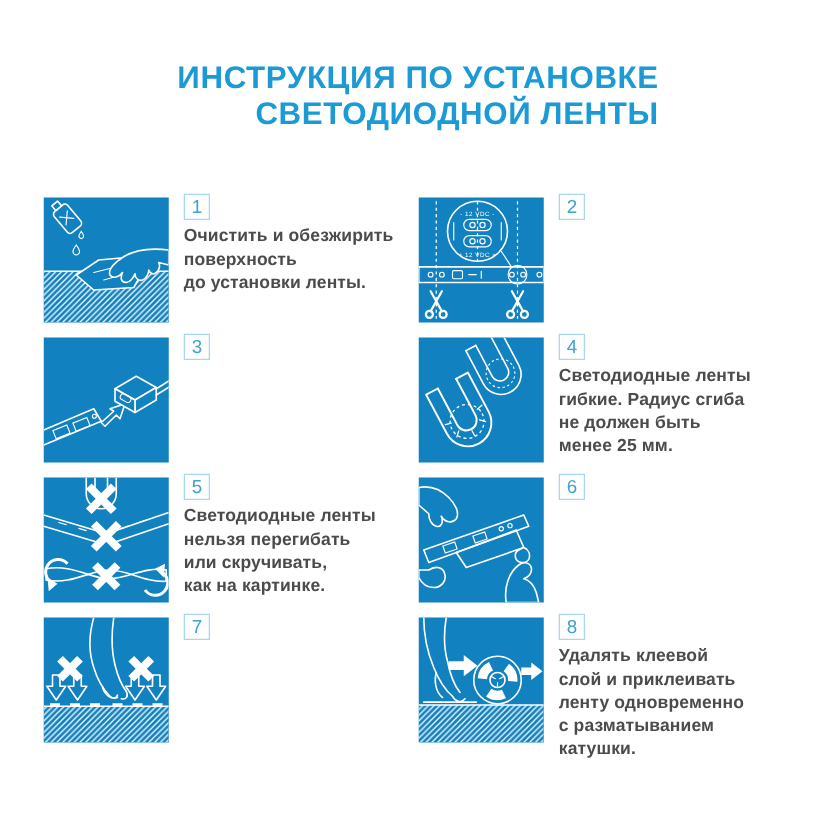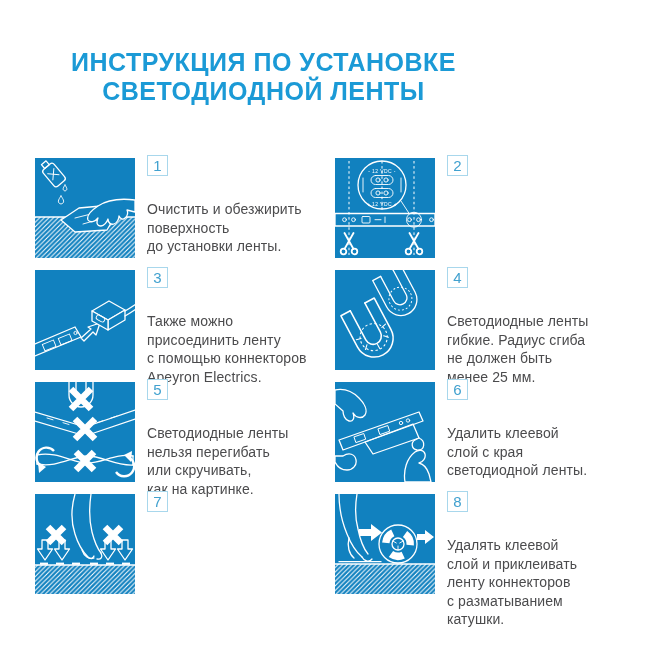--- a/index.html
+++ b/index.html
@@ -4,34 +4,34 @@
 <style>
   :root{
     --accent:#1b9ad6; --panel:#1181bf; --textc:#4b4b4d;
     --badge-border:#a8d7ec; --badge-num:#41a1cf;
   }
   *{box-sizing:border-box;}
   html,body{margin:0;padding:0;}
   body{width:650px;height:650px;background:#ffffff;overflow:hidden;
        font-family:"Liberation Sans",sans-serif;}
   .page{position:relative;width:650px;height:650px;}
-  .title{position:absolute;top:48px;left:0;width:527px;text-align:center;
+  .title{position:absolute;top:48px;left:0;width:527px;text-align:right;
          font-size:25px;line-height:29px;font-weight:bold;letter-spacing:.5px;
          color:var(--accent);white-space:pre-line;}
   .grid{position:absolute;left:35px;top:158px;display:grid;
         grid-template-columns:300px 300px;grid-auto-rows:112px;}
   .step{display:flex;align-items:flex-start;}
   .illus{width:100px;height:100px;flex:0 0 100px;background:var(--panel);overflow:hidden;}
   .illus svg{display:block;width:100px;height:100px;}
   .step-body{margin-left:12px;width:184px;}
   .badge{width:21px;height:21px;margin-top:-3px;border:1.5px solid var(--badge-border);
          color:var(--badge-num);font-size:15px;line-height:18px;
          display:flex;align-items:center;justify-content:center;background:#fff;}
-  .step-text{margin-top:24px;font-size:14px;line-height:18.5px;color:var(--textc);
-             letter-spacing:.1px;white-space:pre-line;}
+  .step-text{margin-top:3px;font-size:14px;line-height:18.5px;color:var(--textc);
+             letter-spacing:.1px;white-space:pre-line;font-weight:bold;}
   
   .ln{stroke:#fff;stroke-width:1.3;fill:none;stroke-linecap:round;stroke-linejoin:round;}
   .thin{stroke:#fff;stroke-width:.9;fill:none;stroke-linecap:round;}
   .pf{fill:var(--panel);}
   .dsh{stroke:#fff;stroke-width:1;fill:none;stroke-dasharray:2.5 2.6;}
   .dsh2{stroke:#fff;stroke-width:.9;fill:none;stroke-dasharray:2 2;}
   .xm{stroke:#fff;stroke-width:6.5;fill:none;stroke-linecap:butt;}
   .lnw2{stroke:#fff;stroke-width:2.4;fill:none;}
   .scl{stroke:#fff;stroke-width:1.8;fill:none;stroke-linecap:round;}
   .svgt{fill:#fff;font-size:5px;letter-spacing:.4px;font-family:"Liberation Sans",sans-serif;}
@@ -134,24 +134,20 @@
             <path class="ln pf" d="M57,41 L74,31 L90,40 L73,50 Z"></path>
             <path class="ln pf" d="M73,50 L90,40 L90,50 L73,60 Z"></path>
             <path class="ln pf" d="M57,41 L73,50 L73,60 L57,51 Z"></path>
             <rect x="61" y="46" width="9" height="5" rx="2.4" transform="rotate(29 65.5 48.5)" class="thin"></rect>
           </g>
           <path class="ln" d="M90,41 C95,38 98,36 101,34 M90,46 C95,43 98,41 101,39"></path>
         </svg>
       </div>
       <div class="step-body">
         <div class="badge">3</div>
-        <div class="step-text">Также можно
-присоединить ленту
-с помощью коннекторов
-Apeyron Electrics.</div>
       </div>
     </div>
 
     <div class="step">
       <div class="illus">
         <svg viewBox="0 0 100 100">
           <g transform="translate(64,26) rotate(-28)">
             <path class="ln" d="M-16,-26 L-16,4 A16,16 0 0 0 16,4 L16,-26 M-16,-26 L-7,-26 M16,-26 L7,-26"></path>
             <path class="ln" d="M-7,-26 L-7,2 A7,7 0 0 0 7,2 L7,-26"></path>
             <circle cx="0" cy="3" r="11.5" class="dsh2"></circle>
@@ -229,23 +225,20 @@
               <circle cx="73" cy="38.5" r="1.7"></circle>
           </g>
           <path d="M30,60 L78,42 L84,56 L38,72 Z" fill="url(#p6)" class="ln"></path>
           <path class="ln pf" d="M84,56 C91,59 90,69 82,68 C76,67 76,60 80,58 Z"></path>
           <path class="ln pf" d="M70,100 C68,88 72,76 80,70 C84,67 89,68 90,72 C91,76 88,80 84,81 C88,82 92,86 94,92 L96,100 Z"></path>
           <path class="ln pf" d="M8,74 C14,70 20,72 21,78 C22,83 18,88 12,88 C6,88 2,84 0,80 L0,74 Z"></path>
         </svg>
       </div>
       <div class="step-body">
         <div class="badge">6</div>
-        <div class="step-text">Удалить клеевой
-слой с края
-светодиодной ленты.</div>
       </div>
     </div>
 
     <div class="step">
       <div class="illus">
         <svg viewBox="0 0 100 100">
           <defs>
               <pattern id="p7" width="4.6" height="4.6" patternUnits="userSpaceOnUse">
             <path d="M-1,1 L1,-1 M0,4.6 L4.6,0 M3.6,5.6 L5.6,3.6" stroke="#fff" stroke-width="1"></path>
           </pattern>
@@ -309,20 +302,20 @@
             <path class="ln" d="M14,44 C12,52 14,60 19,64"></path>
           </g>
           <polygon points="24,35 36,35 36,30 47,38.5 36,47 36,42 24,42" fill="#fff"></polygon>
           <polygon points="82,40 90,40 90,36 99,43 90,50 90,46 82,46" fill="#fff"></polygon>
         </svg>
       </div>
       <div class="step-body">
         <div class="badge">8</div>
         <div class="step-text">Удалять клеевой
 слой и приклеивать
-ленту коннекторов
+ленту одновременно
 с разматыванием
 катушки.</div>
       </div>
     </div>
 
   </div>
 </div>
 
 </body></html>

